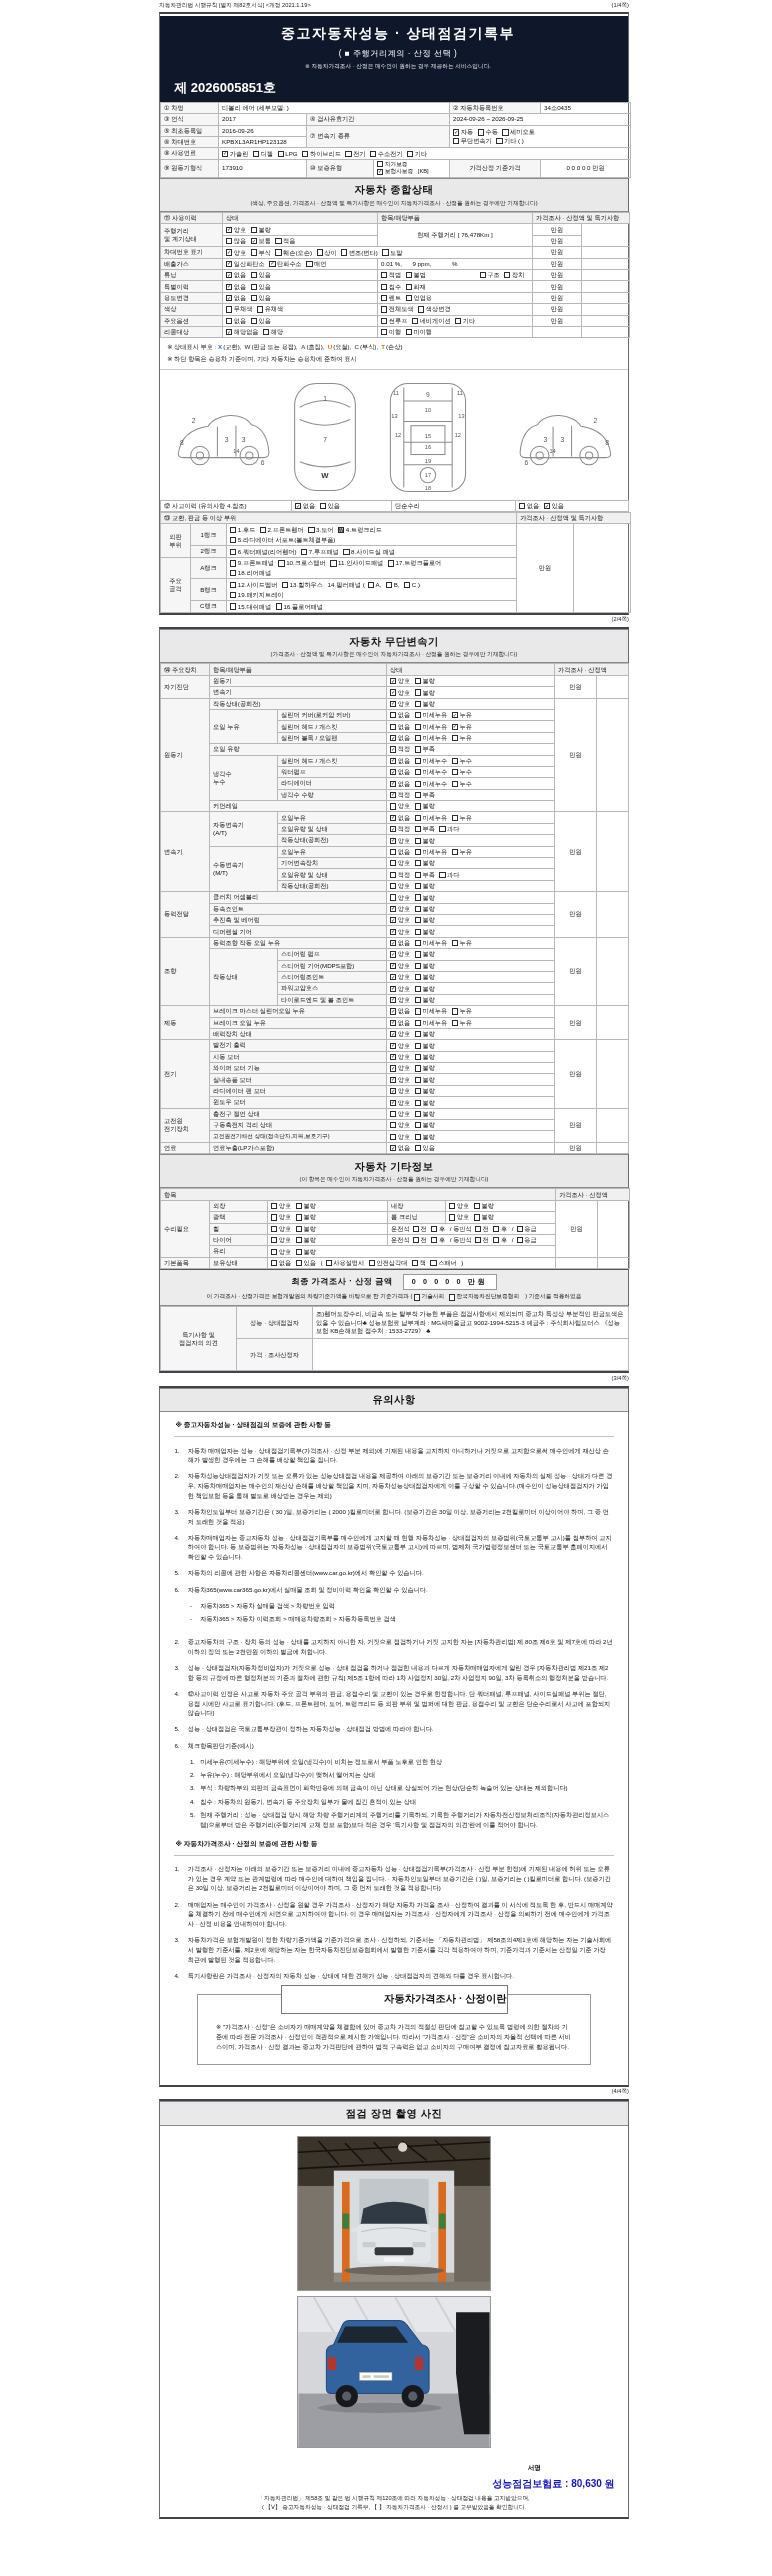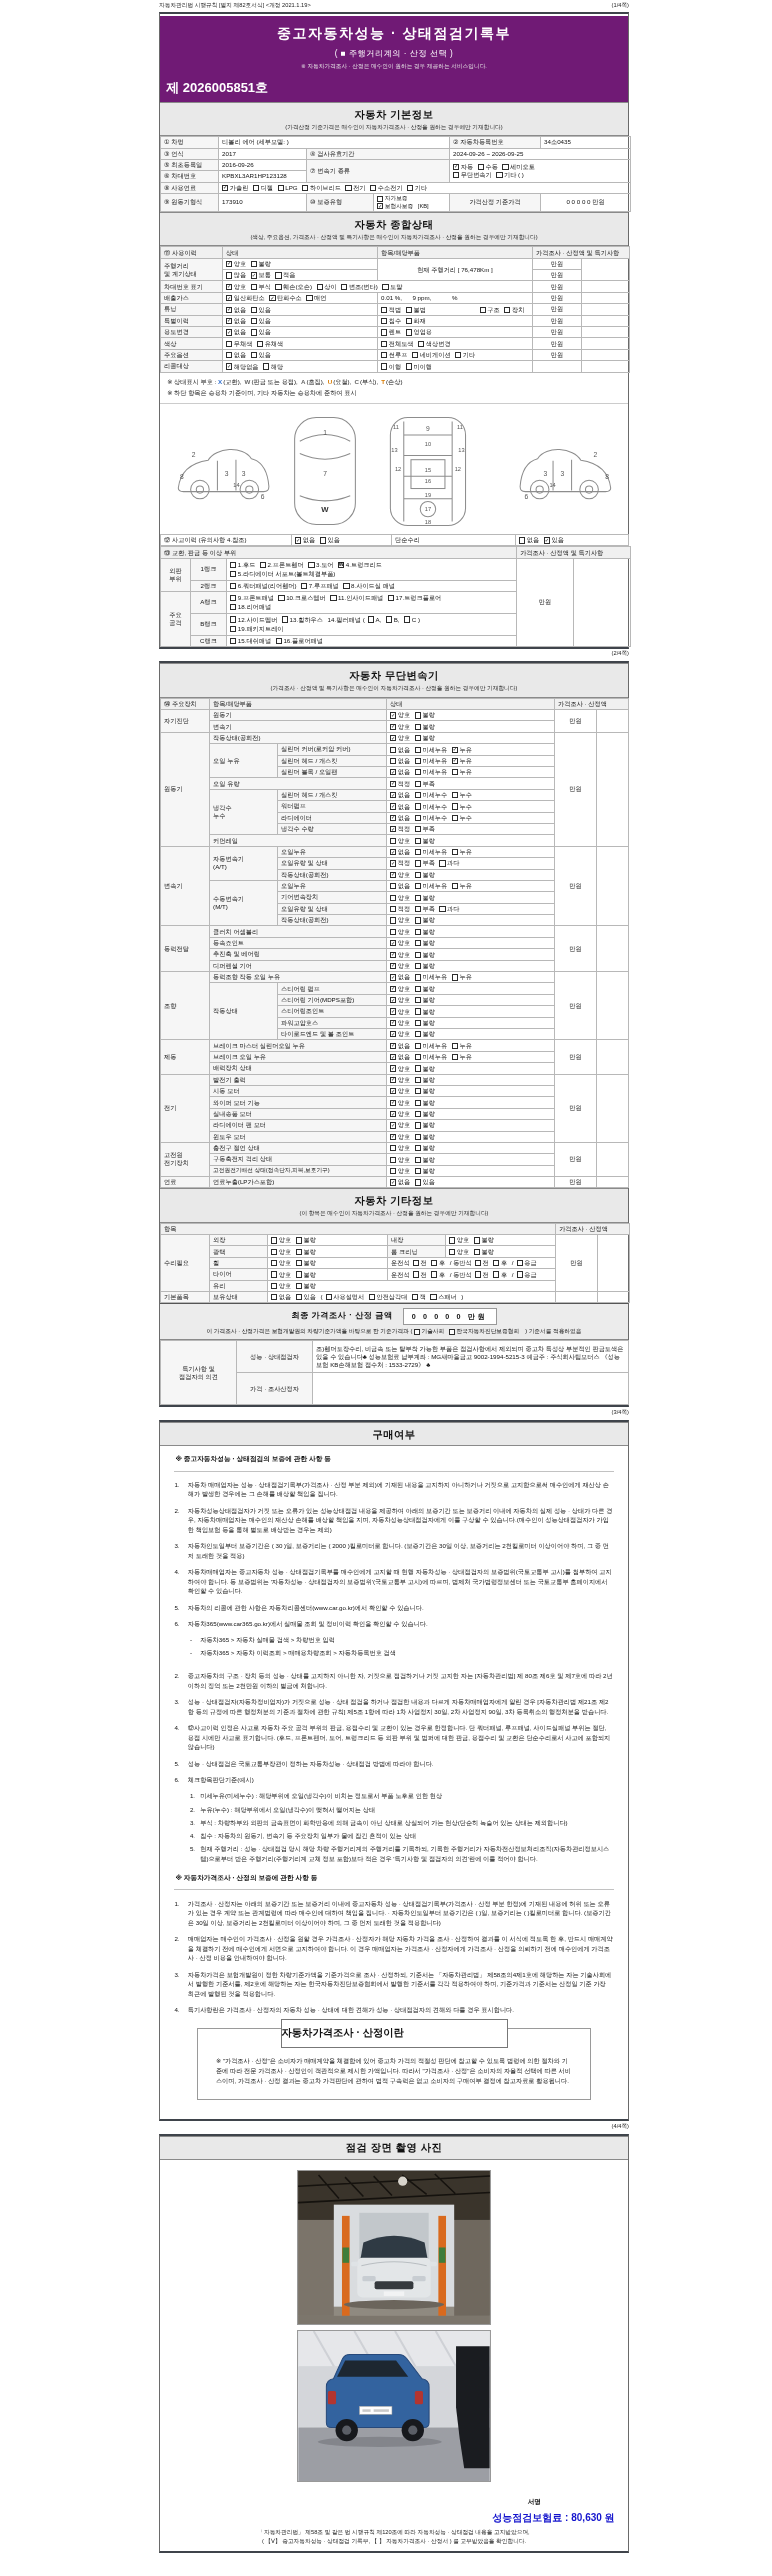--- a/index.html
+++ b/index.html
@@ -4,21 +4,21 @@
 <style>
   *{box-sizing:border-box;}
   html,body{margin:0;padding:0;}
   body{width:773px;height:2576px;overflow:hidden;background:#fff;color:#111;
        font-family:"Liberation Sans","DejaVu Sans",sans-serif;font-size:6.2px;position:relative;}
   .topline{width:470px;margin:2.1px 0 1.5px 159px;display:flex;justify-content:space-between;font-size:5.7px;color:#222;}
   .pg{width:470px;margin-left:159px;background:#fff;border:0.5px solid #6a6a6a;
       border-top:2.6px solid #3f444b;border-bottom:2.6px solid #3f444b;}
   .pgmark{width:470px;margin:1.5px 0 3.1px 159px;text-align:right;font-size:5.7px;color:#222;}
   .gapline{height:2.6px;background:#fff;}
-  .dk{background:#701a75;color:#fff;}
+  .dk{background:#0f172a;color:#fff;padding-left:8px;}
   .dk .ttl{font-size:14px;font-weight:bold;text-align:center;padding-top:9.3px;letter-spacing:1.5px;}
   .dk .sel{font-size:8.2px;text-align:center;margin-top:4.6px;letter-spacing:0.5px;}
   .dk .svc{font-size:5.7px;text-align:center;padding:3.6px 0 6.2px;color:#e8e8e8;}
   .docno{font-size:13px;font-weight:bold;padding:2.6px 6.2px 4.6px;}
   .banner{background:#e9e9e9;text-align:center;padding:4.6px 2.1px 3.6px;border-top:0.5px solid #8a8a8a;border-bottom:0.5px solid #8a8a8a;}
   .banner .bt{font-size:10.3px;font-weight:bold;letter-spacing:0.5px;}
   .banner .bs{font-size:5.7px;margin-top:2.1px;color:#222;}
   table.f{width:100%;border-collapse:collapse;table-layout:fixed;}
   .f td{border:0.5px solid #b8b8b8;font-size:6.2px;padding:1px 3.1px;height:11.3px;line-height:1.3;vertical-align:middle;overflow:hidden;}
   .f td.l{background:#f6f6f6;}
@@ -49,21 +49,21 @@
   .finalnote{font-size:5.7px;display:flex;justify-content:center;align-items:center;gap:1.5px;margin-top:3.1px;}
   .notewrap{font-size:6px;line-height:1.5;padding:2.1px 3.1px;vertical-align:top;}
   .np{padding:2.1px 14.4px 6.2px;}
   .nsec{font-size:6.7px;font-weight:bold;padding:7.2px 1px 6.2px;border-bottom:0.5px solid #c2c2c2;margin-bottom:8.2px;}
   .ni{display:flex;font-size:6.2px;line-height:1.55;margin:0 0 6.7px;}
   .ni .nn{width:13.4px;flex:none;}
   .ni.sub{margin:0 0 3.6px 15.5px;}
   .ni.sub .nn{width:10.3px;}
   .ni.gap{margin-top:13.4px;}
   .pbox{border:0.5px solid #9a9a9a;margin:13.4px 23px 13.4px;padding:0 17.5px 12.4px;}
-  .pbt{border:0.5px solid #777;background:#fff;width:227px;margin:-10.3px auto 8.2px;text-align:left;font-size:10.3px;font-weight:bold;padding:6.7px 0;}
+  .pbt{border:0.5px solid #777;background:#fff;width:227px;margin:-10.3px auto 8.2px;text-align:right;font-size:10.3px;font-weight:bold;padding:6.7px 0;}
   .pbody{font-size:6.2px;line-height:1.6;}
   .photosec{padding:5.2px 0 4.1px;text-align:center;}
   svg.photo{display:block;margin:5.2px auto;border:0.5px solid #999;}
   .signrow{text-align:right;padding:6.2px 87px 1px 0;font-size:6.7px;font-weight:bold;}
   .fee{text-align:right;padding:3.1px 13.4px 1px 0;font-size:10px;font-weight:bold;color:#1414cd;}
   .ftr{text-align:center;font-size:5.7px;line-height:1.55;padding:2.1px 0 5.2px;color:#222;}
   .mil{font-size:6.7px;text-align:center;}
 </style>
 </head>
 <body>
@@ -75,24 +75,20 @@
 
 <div class="pg">
   <div class="gapline"></div>
   <div class="dk">
     <div class="ttl">중고자동차성능 · 상태점검기록부</div>
     <div class="sel">( ■ 주행거리계의 · 산정 선택 )</div>
     <div class="svc">※ 자동차가격조사 · 산정은 매수인이 원하는 경우 제공하는 서비스입니다.</div>
     <div class="docno">제 2026005851호</div>
   </div>
 
-  <div class="banner">
-    <div class="bt">자동차 기본정보</div>
-    <div class="bs">(가격산정 기준가격은 매수인이 자동차가격조사 · 산정을 원하는 경우에만 기재합니다)</div>
-  </div>
   <table class="f">
     <colgroup>
         <col style="width:58px">
         <col style="width:88px">
         <col style="width:67px">
         <col style="width:76px">
         <col style="width:91px">
         <col style="width:90px">
       </colgroup>
     <tbody>
@@ -1297,21 +1293,21 @@
           <td class="l c">가격 · 조사산정자</td>
           <td class="notewrap"></td>
         </tr>
   </tbody>
     </table>
 </div>
 <div class="pgmark">(3/4쪽)</div>
 
 <div class="pg">
   <div class="banner">
-    <div class="bt">구매여부</div>
+    <div class="bt">유의사항</div>
   </div>
   <div class="np">
     <div class="nsec">※ 중고자동차성능 · 상태점검의 보증에 관한 사항 등</div>
     <div>
 
     <div class="ni">
           <span class="nn">1.</span>
           <span>자동차 매매업자는 성능 · 상태점검기록부(가격조사 · 산정 부분 제외)에 기재된 내용을 고지하지 아니하거나 거짓으로 고지함으로써 매수인에게 재산상 손해가 발생한 경우에는 그 손해를 배상할 책임을 집니다.</span>
         </div>
         <div class="ni">

